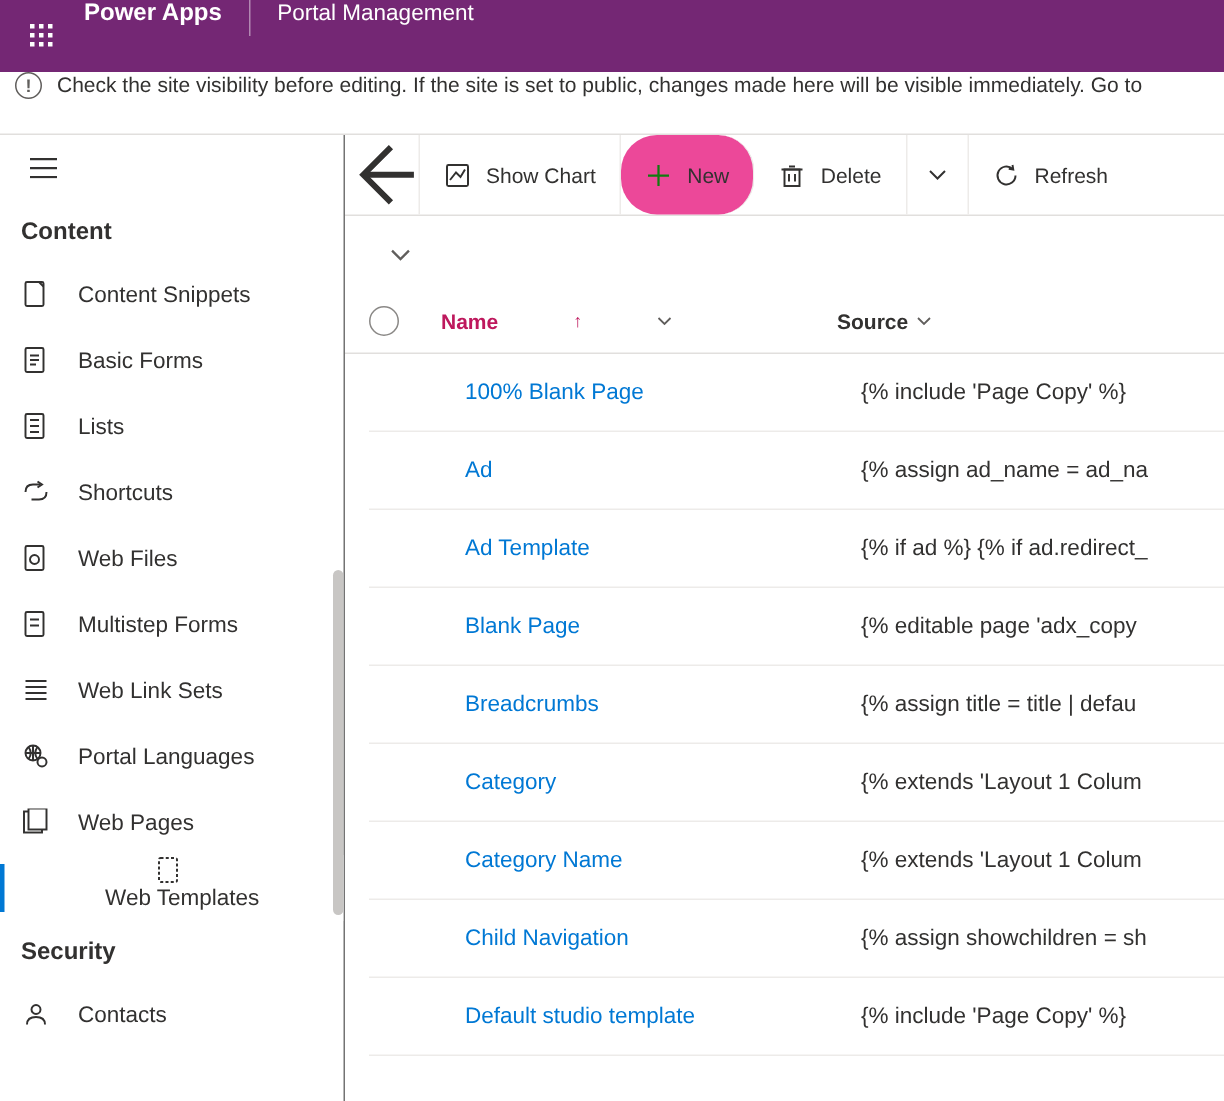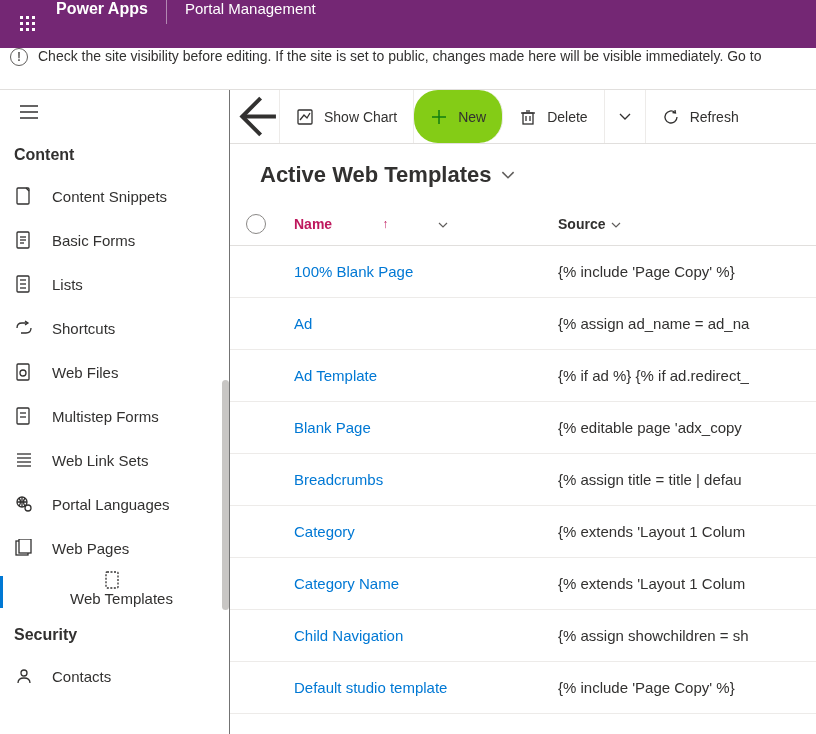--- a/index.html
+++ b/index.html
@@ -23,36 +23,36 @@
   .nav-item.selected { background: #fff; flex-direction: column; }
   .nav-item.selected::before { content: ""; position: absolute; left: 0; top: 6px; bottom: 6px; width: 3px; background: #0078d4; }
   .nav-icon { width: 20px; height: 20px; margin-right: 18px; display: flex; align-items: center; justify-content: center; color: #323130; }
   .nav-icon svg { width: 18px; height: 18px; stroke: #323130; }
   .nav-label { font-size: 15px; color: #323130; }
   .scrollbar-fake { position: absolute; right: 0; top: 290px; width: 7px; height: 230px; background: #c8c6c4; border-radius: 4px; }
   .main { flex: 1; display: flex; flex-direction: column; overflow: hidden; }
   .cmdbar { height: 54px; border-bottom: 1px solid #e1dfdd; display: flex; align-items: stretch; }
   .cmd { display: flex; align-items: center; padding: 0 16px; font-size: 14px; color: #323130; cursor: pointer; border-right: 1px solid #edebe9; }
   .cmd.back { width: 50px; justify-content: center; padding: 0; }
-  .cmd.new { background: #84cc16; border-radius: 24px; }
+  .cmd.new { background: #ec4899; border-radius: 24px; }
   .cmd-icon { width: 18px; height: 18px; margin-right: 10px; display: flex; align-items: center; justify-content: center; }
   .cmd-icon.green { color: #107c10; }
   .cmd-icon svg { width: 16px; height: 16px; }
   .cmd.noborder { border-right: none; }
   .cmd.narrow { padding: 0 14px; }
   .view-header { padding: 18px 0 14px 30px; display: flex; align-items: center; }
   .view-title { font-size: 22px; font-weight: 600; color: #323130; margin-right: 10px; }
   .chev { color: #605e5c; }
   .grid-head { display: flex; align-items: center; height: 44px; border-bottom: 1px solid #e1dfdd; padding-left: 16px; }
   .sel-circle { width: 20px; height: 20px; border: 1.5px solid #8a8886; border-radius: 50%; margin-right: 28px; cursor: pointer; }
   .col-name { width: 264px; font-size: 14px; font-weight: 600; color: #be185d; display: flex; align-items: center; gap: 44px; }
   .col-source { font-size: 14px; font-weight: 600; color: #323130; display: flex; align-items: center; }
   .sort-arrow { margin-left: 6px; font-size: 12px; }
   .header-chev { margin-left: 6px; font-size: 11px; color: #605e5c; }
-  .grid-body { flex: 1; overflow: hidden; }
+  .grid-body { flex: 1; overflow: hidden; margin-left: 16px; }
   .row { display: flex; align-items: center; height: 52px; border-bottom: 1px solid #edebe9; padding-left: 64px; }
   .row-name { width: 264px; color: #0078d4; font-size: 15px; cursor: pointer; white-space: nowrap; overflow: hidden; }
   .row-source { flex: 1; font-size: 15px; color: #323130; white-space: nowrap; overflow: hidden; }
 </style>
 </head>
 <body>
 
 <div class="topbar">
   <div class="waffle">
     <svg viewBox="0 0 16 16" fill="#fff">
@@ -250,21 +250,20 @@
             <svg viewBox="0 0 16 16" fill="none" stroke="#323130" stroke-width="1.3">
               <path d="M14 8a6 6 0 1 1-2-4.5"></path>
               <polyline points="12,1 12.5,4 9.5,3.5"></polyline>
             </svg>
           </span>
         <span>Refresh</span>
       </div>
     </div>
 
     <div class="view-header">
-      <span class="view-title">Active Web Templates</span>
       <span class="chev"><svg viewBox="0 0 12 8" width="14" height="9" fill="none" stroke="#605e5c" stroke-width="1.4">
             <polyline points="1,1 6,6 11,1"></polyline>
           </svg></span>
     </div>
 
     <div class="grid-head">
       <div class="sel-circle"></div>
       <div class="col-name">
         <span>Name</span>
         <span class="sort-arrow">↑</span>

